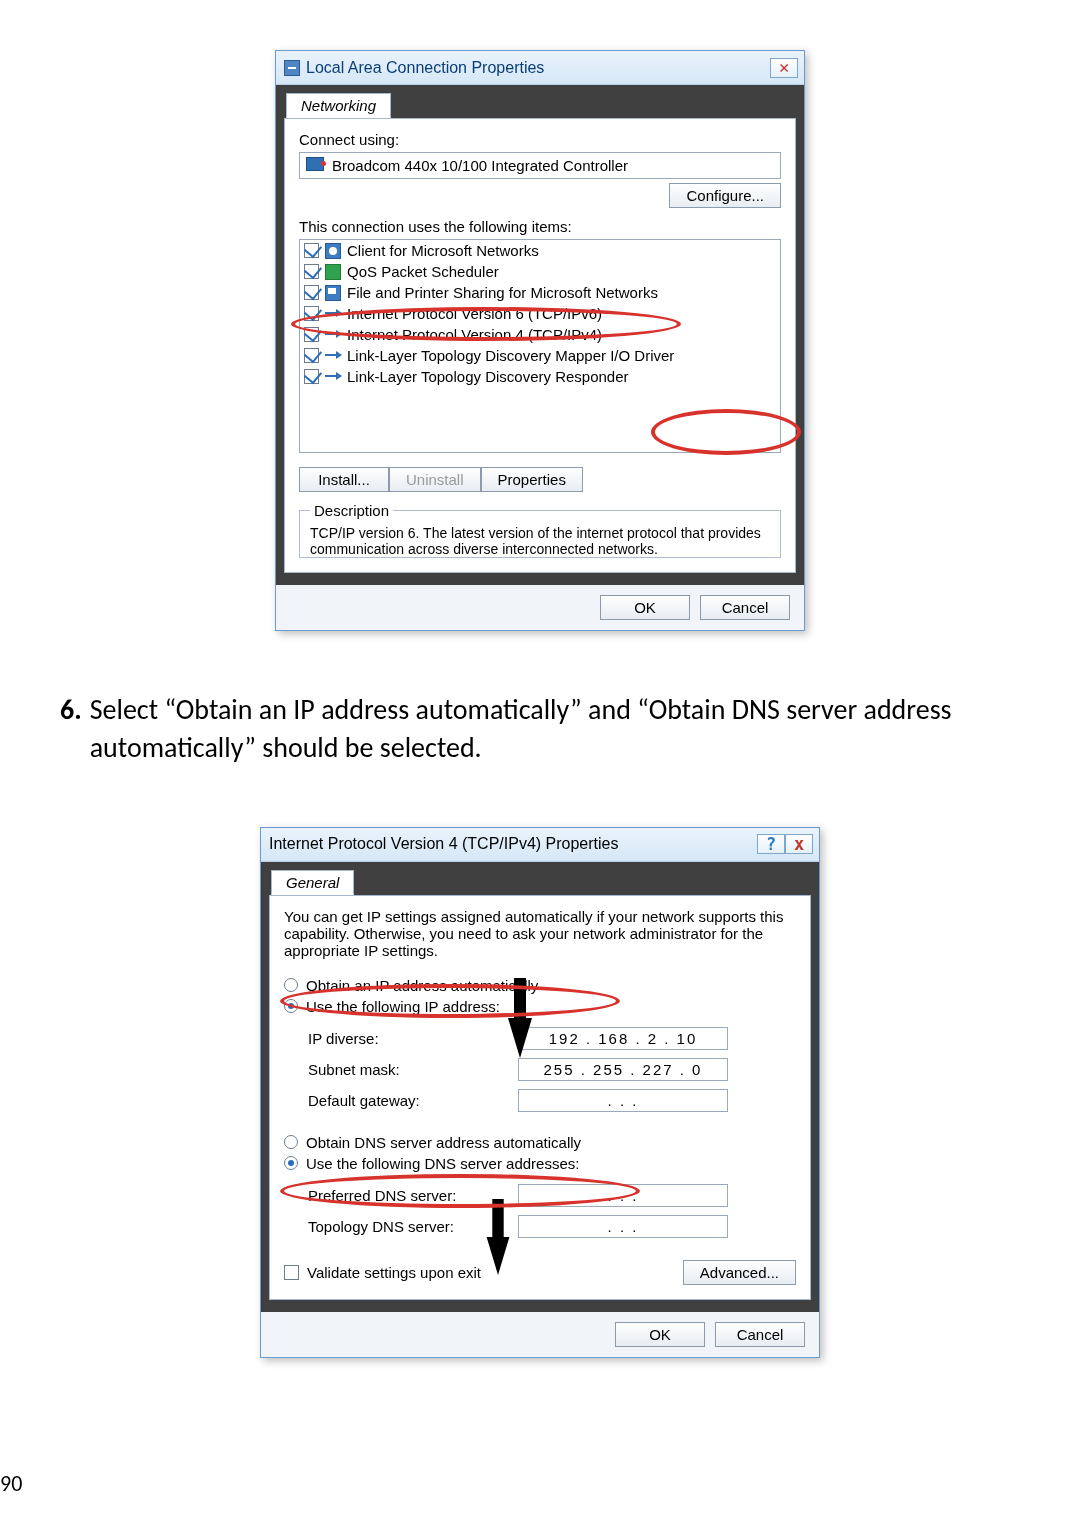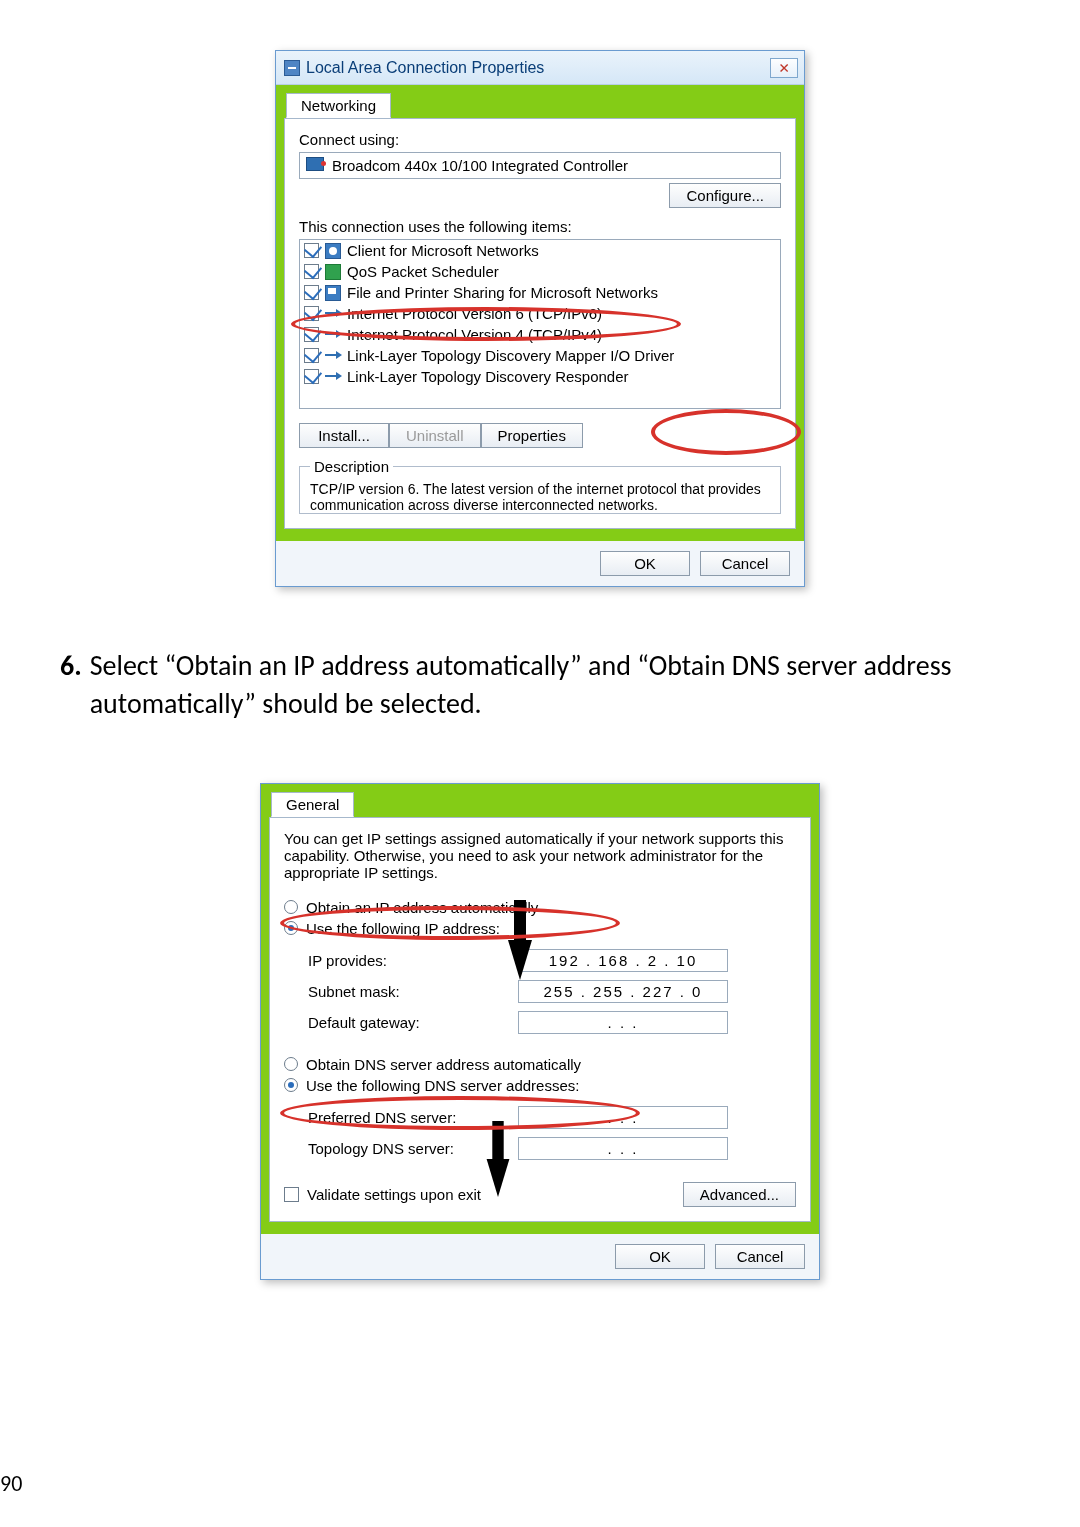--- a/index.html
+++ b/index.html
@@ -11,21 +11,21 @@
       padding: 50px 60px 40px;
       font-size: 16px;
       position: relative;
     }
 
     
     .dlg-wrap { display: flex; justify-content: center; margin-bottom: 60px; position: relative; }
     .dlg {
       width: 530px;
       border: 1px solid #6a9bd0;
-      background: #84cc16;
+      background: #404040;
       box-shadow: 3px 3px 8px rgba(0,0,0,.25);
       font-size: 15px;
       position: relative;
     }
     .dlg-titlebar {
       display: flex; align-items: center; justify-content: space-between;
       height: 34px; padding: 0 6px 0 8px;
       background: linear-gradient(#eaf3fb,#d5e7f7);
       border-bottom: 1px solid #b8cee5;
     }
@@ -40,21 +40,21 @@
     .win-btn {
       width:28px; height:20px; display:flex; align-items:center; justify-content:center;
       border:1px solid #7ea7ce; background:linear-gradient(#fdfeff,#e6f0fa);
       color:#4a6f96; font-family: monospace; font-size:15px; line-height:1; font-weight:bold;
     }
     .win-btn-help { color:#2c7dc7; font-weight:bold; font-size:17px;}
     .win-btn-close{ color:#c0392b; font-weight:bold; font-size:17px;}
     .dlg-body {
       padding: 4px 8px 12px;
     }
-    .tab-strip { position: relative; height: 30px; margin-bottom:-1px; }
+    .tab-strip { position: relative; height: 30px; margin-bottom:-1px;font-style:italic; }
     .tab {
       position:absolute; left:2px; top:4px; padding:3px 14px;
       border:1px solid #a6b8cc; border-bottom:1px solid #fff;
       background:#fff; font-size:15px; z-index:2;
     }
     .tab-page {
       border:1px solid #a6b8cc; background:#fff; padding:12px 14px 14px;
       position:relative;
     }
 
@@ -69,21 +69,21 @@
 
     .right-align { text-align:right; margin-top:4px; }
     .win-button {
       display:inline-block; padding:3px 16px; min-width:90px;
       border:1px solid #8c9bab; background:linear-gradient(#fefefe,#e8edf3);
       font-size:15px; text-align:center;
     }
     .win-button-disabled { color:#9a9a9a; }
 
     .items-listbox {
-      border:1px solid #9aaabb; height:170px; overflow:hidden; margin-top:4px; position:relative;
+      border:1px solid #9aaabb; height:214px; overflow:hidden; margin-top:4px; position:relative;
     }
     .li-row { display:flex; align-items:center; gap:6px; padding:2px 4px; font-size:15px; white-space:nowrap;}
     .chk {
       width:15px; height:15px; border:1px solid #6c7c8c; background:#fff; position:relative; flex:0 0 15px;
     }
     .chk.checked::after{content:"";position:absolute;left:2px;top:-2px;width:10px;height:12px;border-right:2px solid #2b6dbb;border-bottom:2px solid #2b6dbb;transform:rotate(40deg);}
     .mini-icon{width:16px;height:16px;display:inline-block;position:relative;flex:0 0 16px;}
     .icon-client{background:#3b7cc2;border:1px solid #285a94;}
     .icon-client::after{content:"";position:absolute;left:3px;top:3px;width:8px;height:8px;background:#fff;border-radius:50%;}
     .icon-sched{background:#30a14e;border:1px solid #1d7a37;}
@@ -224,40 +224,49 @@
   </div>
 </div>
 
 <div class="step">
   <span class="step-num">6.</span>
   <span>Select “Obtain an IP address automatically” and “Obtain DNS server address automatically” should be selected.</span>
 </div>
 
 <div class="dlg-wrap">
   <div class="dlg" style="width:560px;">
+    <div class="dlg-titlebar">
+      <div class="dlg-title dlg-title-plain">
+        <span>Internet Protocol Version 4 (TCP/IPv4) Properties</span>
+      </div>
+      <div class="win-btn-group">
+        <div class="win-btn win-btn-help">?</div>
+        <div class="win-btn win-btn-close">x</div>
+      </div>
+    </div>
     <div class="dlg-body">
       <div class="tab-strip">
           <div class="tab">General</div>
         </div>
       <div class="tab-page" style="position:relative;">
         <div class="para-intro">You can get IP settings assigned automatically if your network supports this capability. Otherwise, you need to ask your network administrator for the appropriate IP settings.</div>
 
         <div class="radio-row">
           <span class="radio"></span>
           <span>Obtain an IP address automatically</span>
         </div>
         <div class="oval" style="left:10px; top:88px; width:340px; height:34px;"></div>
 
         <div class="radio-row">
           <span class="radio sel"></span>
           <span>Use the following IP address:</span>
         </div>
         <div class="field-grid">
           <div class="field-row">
-            <span class="field-label">IP provides:</span>
+            <span class="field-label">IP diverse:</span>
             <span class="ip-box">192 . 168 .  2  . 10</span>
           </div>
           <div class="field-row">
             <span class="field-label">Subnet mask:</span>
             <span class="ip-box">255 . 255 . 227 .  0</span>
           </div>
           <div class="field-row">
             <span class="field-label">Default gateway:</span>
             <span class="ip-box">.        .        .</span>
           </div>

